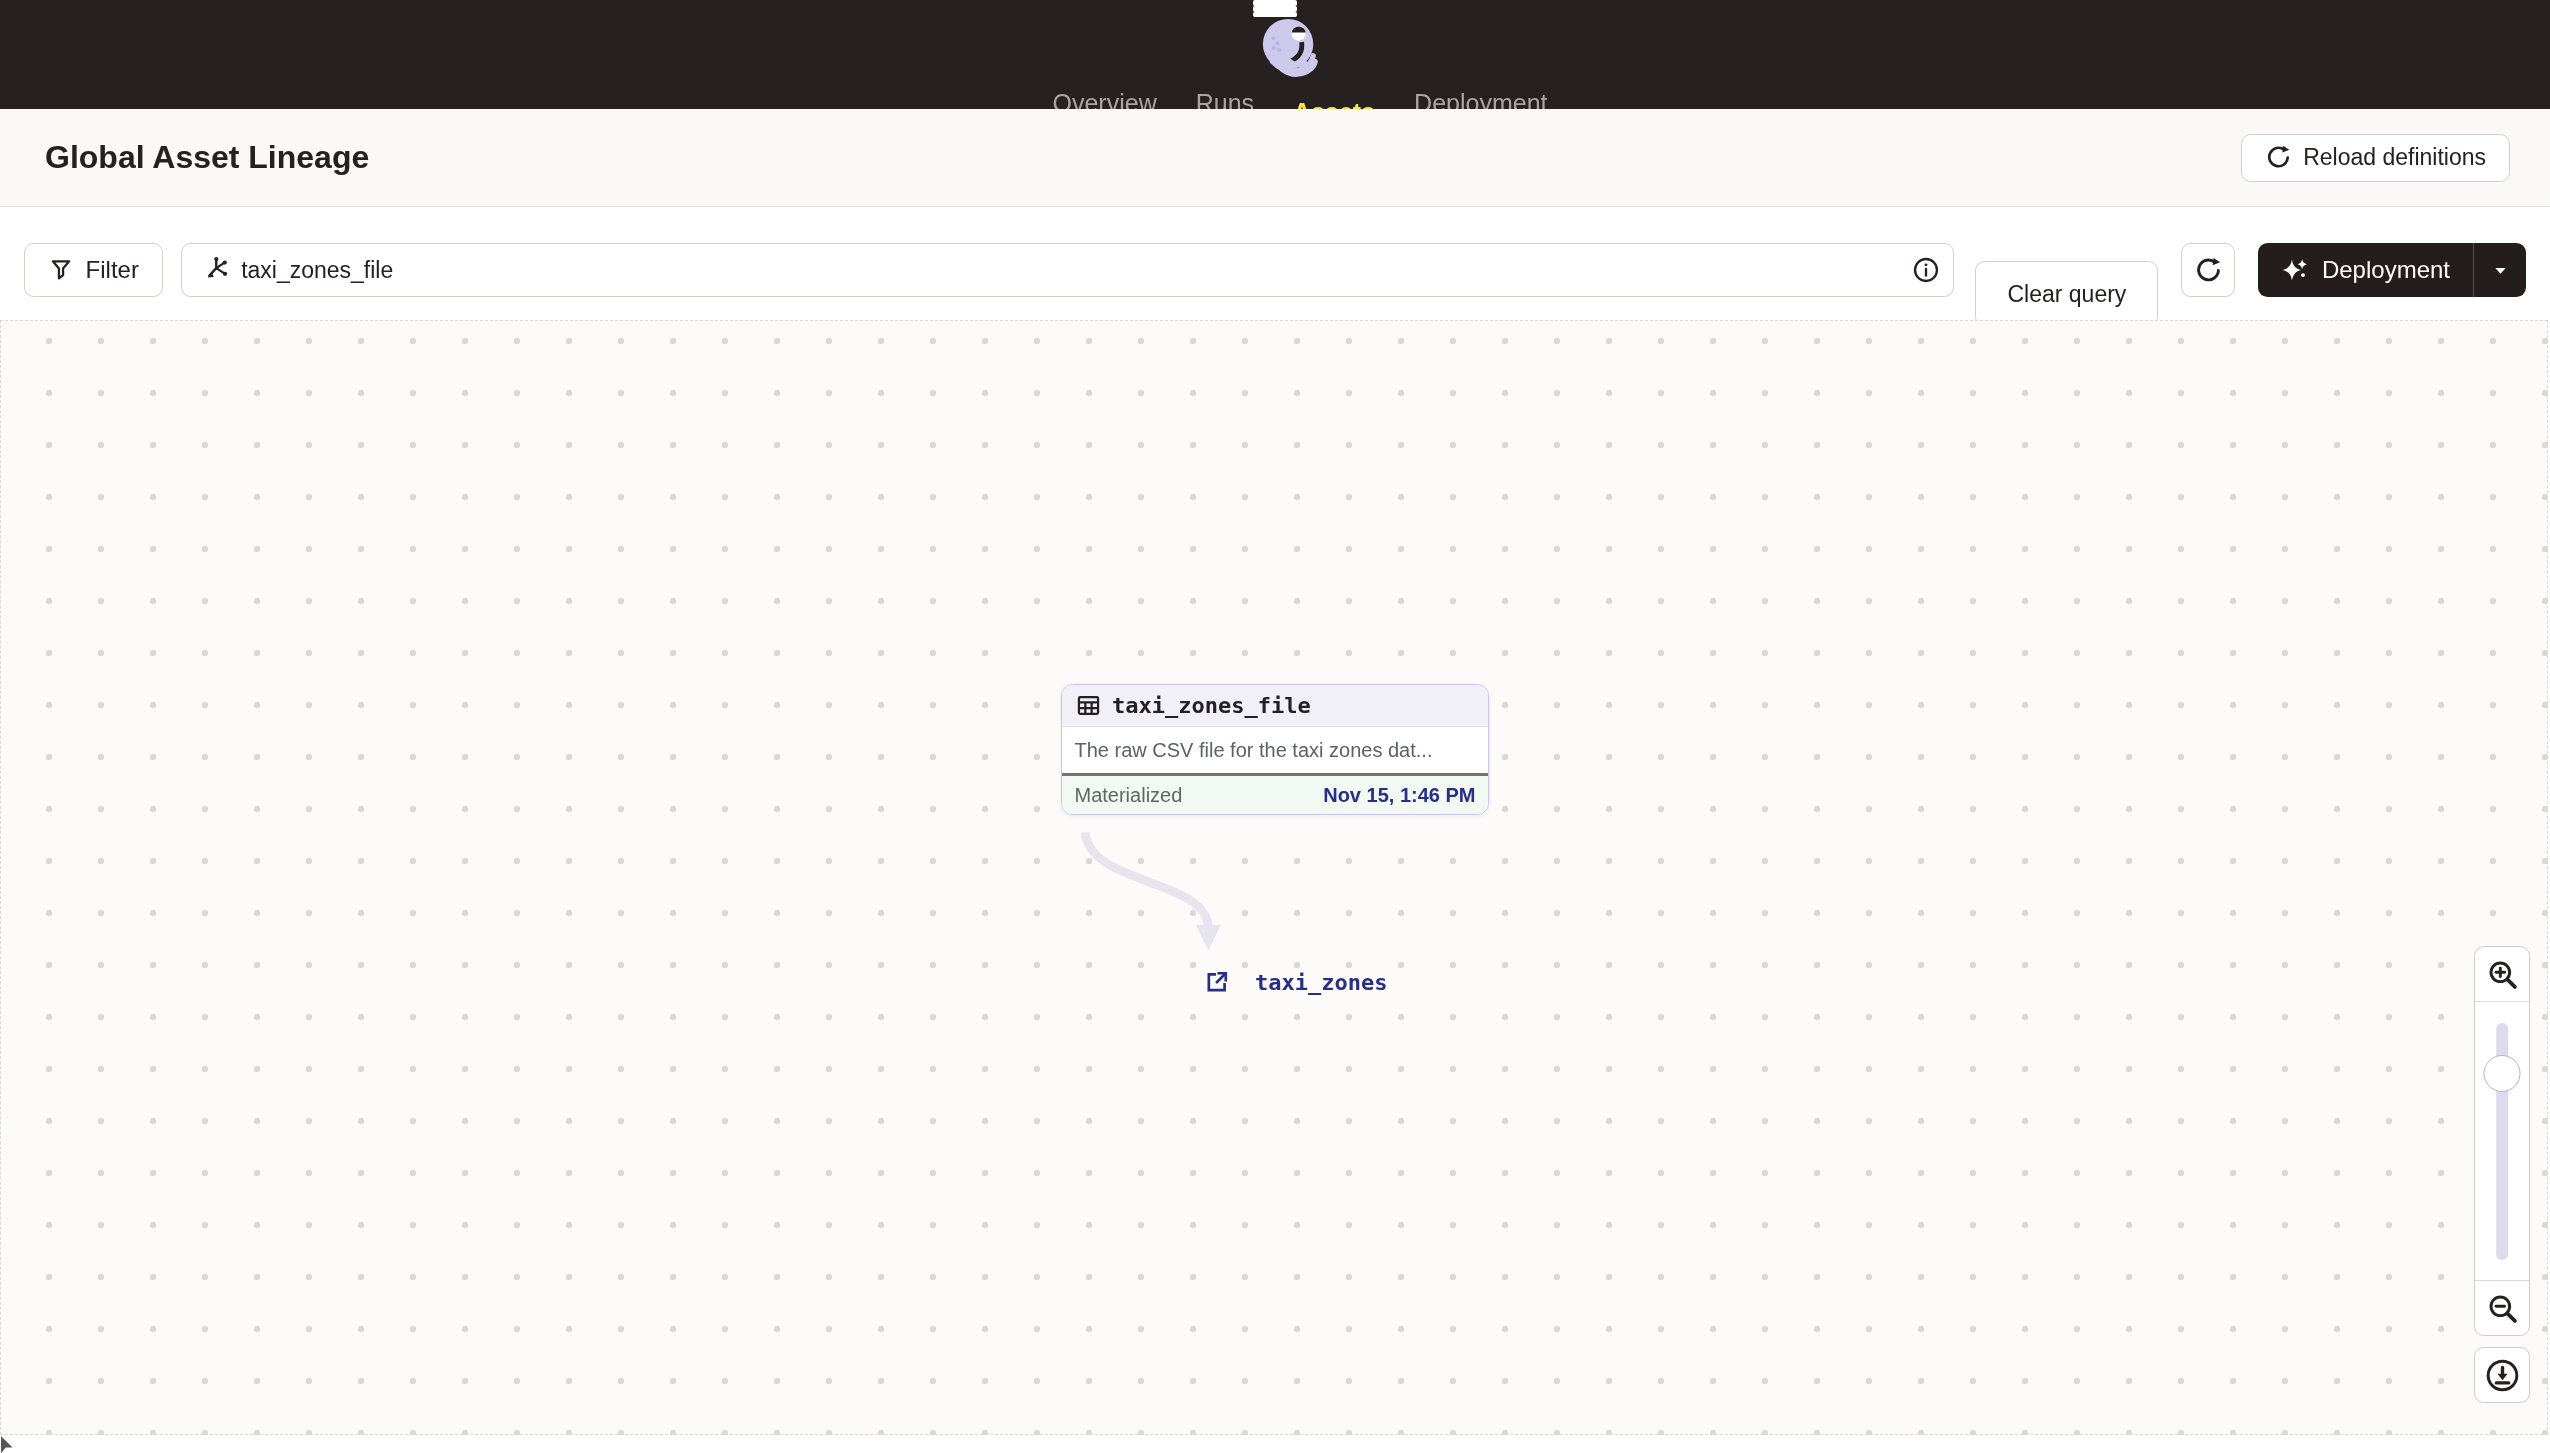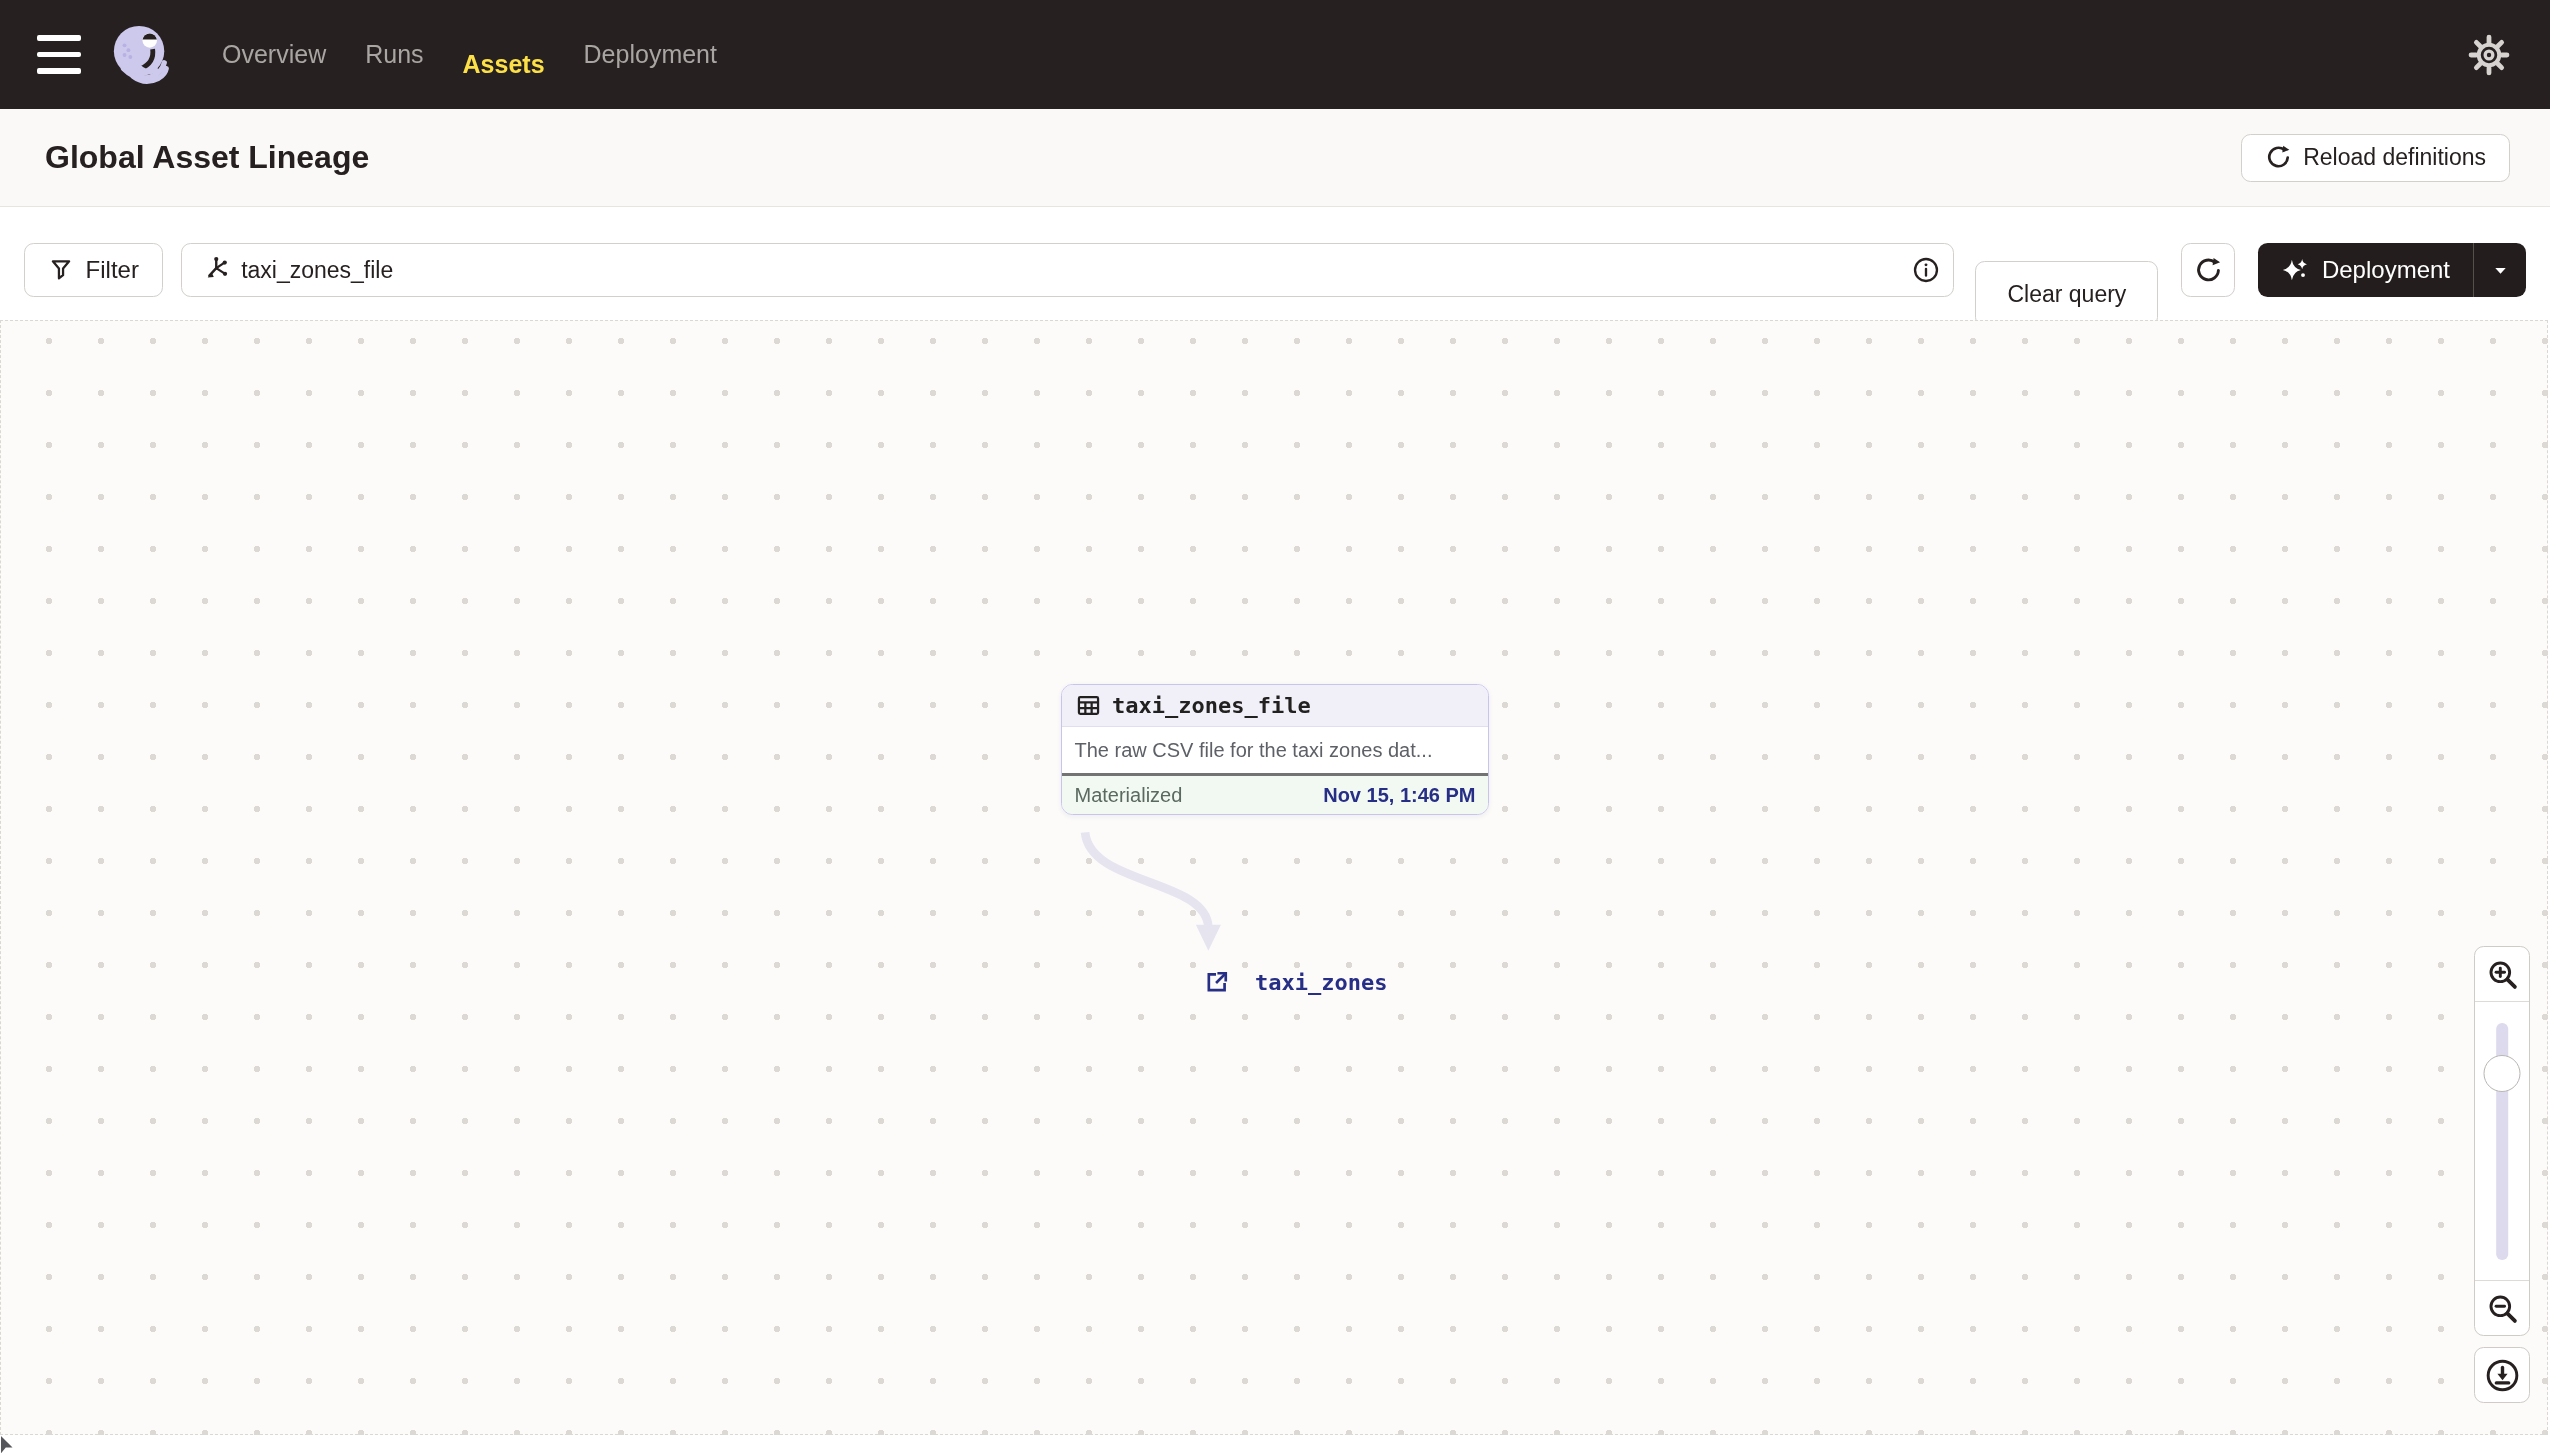--- a/index.html
+++ b/index.html
@@ -2,21 +2,21 @@
 <html><head>
 <meta charset="utf-8">
 <style>
   * { margin:0; padding:0; box-sizing:border-box; }
   html,body { width:2550px; height:1453px; overflow:hidden; background:#ffffff;
               font-family:"Liberation Sans", sans-serif; }
   #app { position:relative; width:2550px; height:1453px; background:#ffffff; }
 
   
   .navbar { position:absolute; top:0; left:0; width:2550px; height:109px;
-            background:#262120; display:flex; align-items:center; padding:0 37px; }
+            background:#262120; display:flex; align-items:center; padding:0 37px;flex-direction:column; }
   .hamburger { width:44px; height:39px; display:flex; flex-direction:column;
                justify-content:space-between; cursor:pointer; background:none; border:none; }
   .hamburger span { display:block; height:5.8px; border-radius:1.9px; background:#ffffff; }
   .logo { width:62px; height:62px; margin-left:29px; flex:0 0 auto; }
   .nav-links { display:flex; gap:39px; margin-left:50px; }
   .nav-link { font-size:25px; color:#a9a5a3; font-weight:500; cursor:pointer; background:none; border:none;
               font-family:"Liberation Sans", sans-serif; }
   .nav-link.active { color:#fde047; font-weight:700;margin-top:19px; }
   .nav-spacer { flex:1; }
   .nav-search { position:relative; width:321px; height:54px; border-radius:27px;

